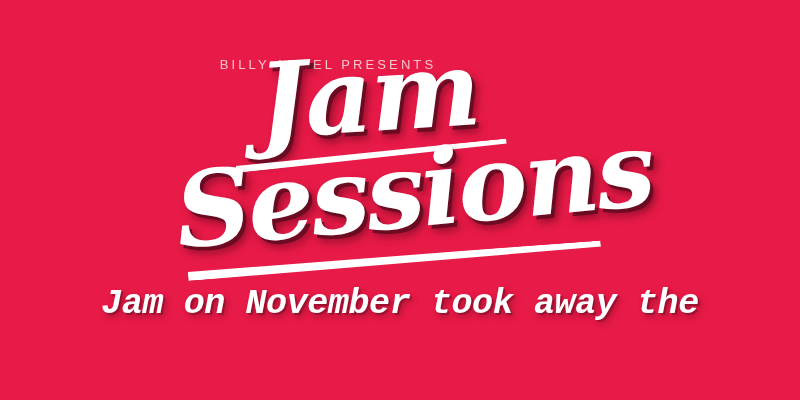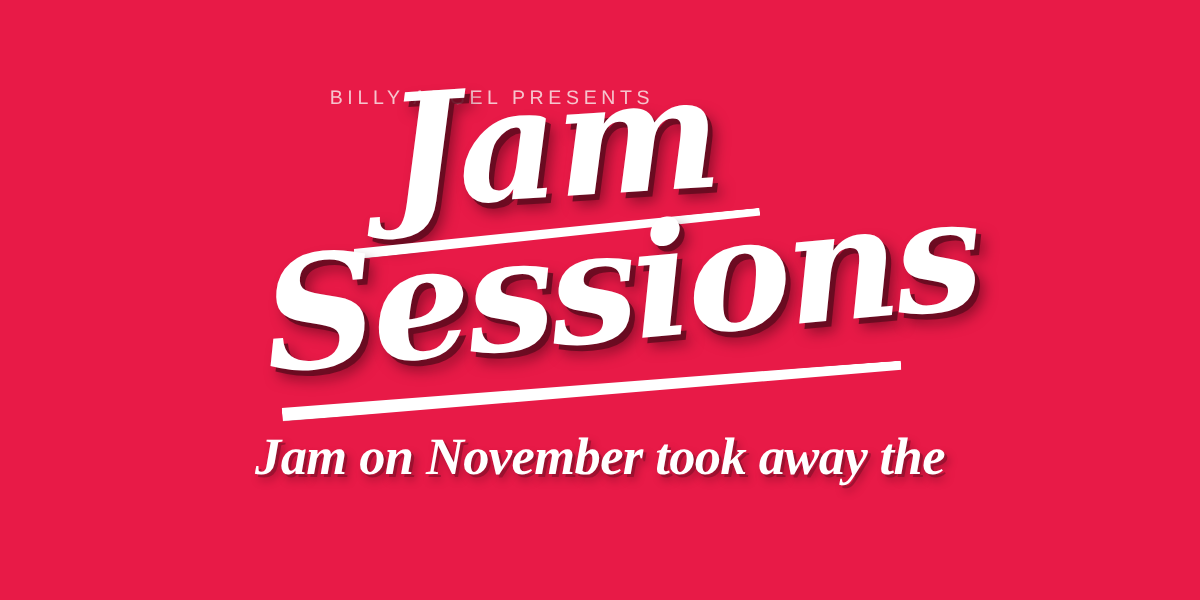--- a/index.html
+++ b/index.html
@@ -109,21 +109,21 @@
   
   #tagline {
     position: absolute;
     left: 0;
     top: 284px;
     width: 800px;
     text-align: center;
   }
 
   .tagline-line {
-    font-family: Liberation Serif, serif;
+    font-family: Liberation Mono, monospace;
     font-weight: 700;
     font-style: italic;
     color: #FFFFFF;
     font-size: 35px;
     line-height: 41px;
     letter-spacing: -0.4px;
     white-space: nowrap;
     text-shadow:
       2px 2px 0 rgba(120, 14, 38, 0.55),
       3px 4px 6px rgba(80, 8, 25, 0.4);

